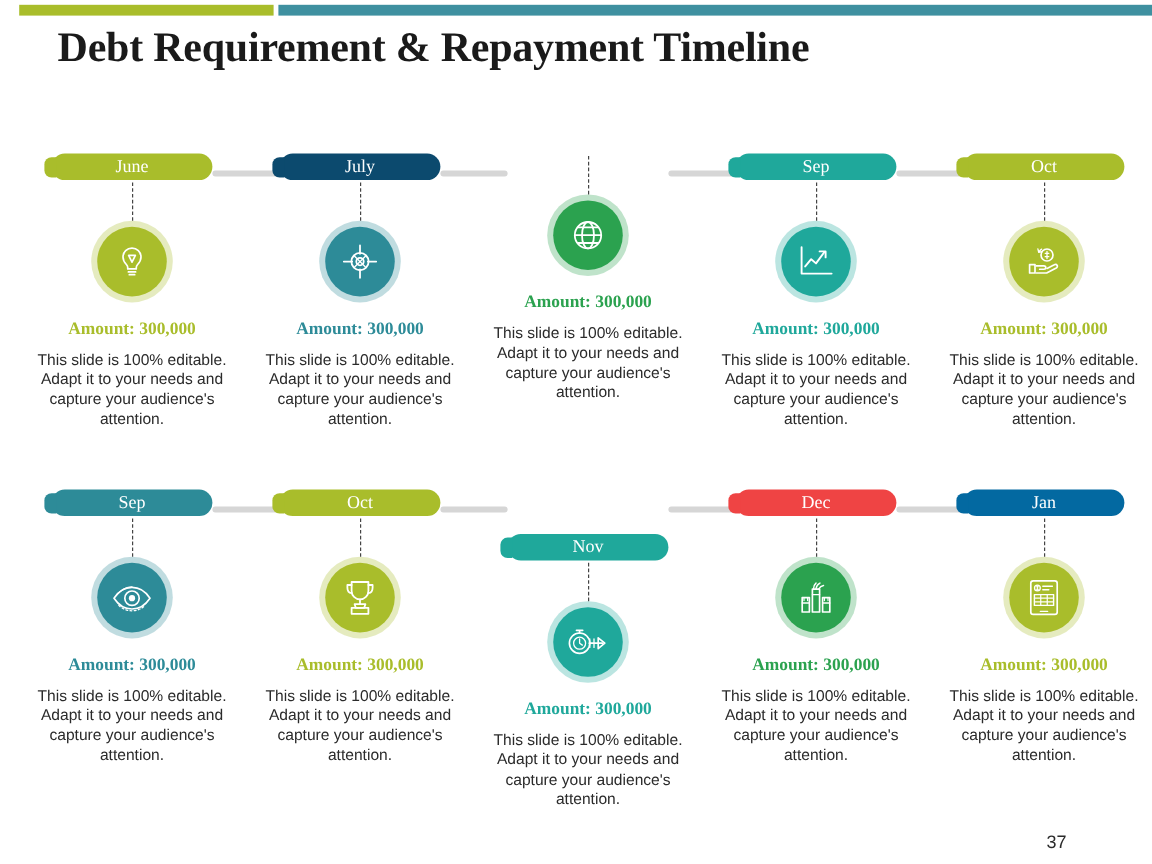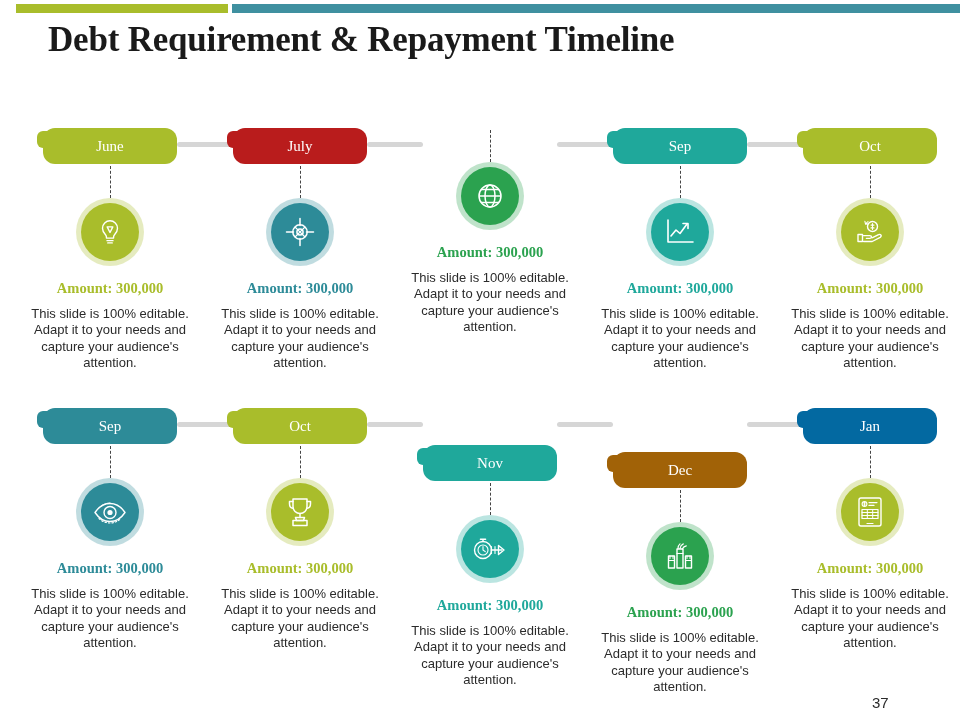--- a/index.html
+++ b/index.html
@@ -64,21 +64,21 @@
     top: 0;
     width: 190px;
     text-align: center;
   }
 
   
   .pill {
     position: relative;
     margin: 0 auto;
     width: 134px;
-    height: 36px;
+    height: 22px;
     border-radius: 12px 12px 12px 12px;
     display: flex;
     align-items: center;
     justify-content: center;
     font-family: "Liberation Serif", serif;
     font-size: 15px;
     color: #ffffff;
     line-height: 1;
   }
   
@@ -175,21 +175,21 @@
       <path d="M16 4c-4.4 0-8 3.5-8 7.9 0 3 1.6 5.2 3 6.7.8.9 1.2 1.7 1.2 2.6v1.3h7.6v-1.3c0-.9.4-1.7 1.2-2.6 1.4-1.5 3-3.7 3-6.7C24 7.5 20.4 4 16 4z"></path>
       <path d="M13 10.5h6l-3 6z"></path>
       <path d="M12.8 25.2h6.4M13.6 27.6h4.8"></path>
     </svg>
         </div>
       </div>
       <div class="amount" style="color: rgb(169, 189, 43);">Amount:  300,000</div>
       <div class="body-text">This slide is 100% editable. Adapt it to your needs and capture your audience's attention.</div>
     </div>
     <div class="col" style="left: 205px;">
-      <div class="pill" style="background: #b91c1c;">
+      <div class="pill" style="background: #0c4a6e;">
         <span>July</span>
       </div>
       <div class="dash"></div>
       <div class="circle-wrap">
         <div class="halo" style="background: rgb(45, 139, 152);"></div>
         <div class="circle" style="background: rgb(45, 139, 152);">
           <svg width="32" height="32" viewBox="0 0 32 32" fill="none" stroke="#fff" stroke-width="1.5" stroke-linecap="round">
       <circle cx="16" cy="16" r="7.2"></circle>
       <circle cx="16" cy="16" r="3.1"></circle>
       <path d="M16 2.5v7M16 22.5v7M2.5 16h7M22.5 16h7"></path>
@@ -316,21 +316,21 @@
       <path d="M18 15h11"></path>
       <path d="M25.5 10.5L31 15l-5.5 4.5z"></path>
       <path d="M18.5 11.5v7M22 11.5v7" stroke-width="1.1"></path>
     </svg>
         </div>
       </div>
       <div class="amount" style="color: rgb(31, 168, 155);">Amount:  300,000</div>
       <div class="body-text">This slide is 100% editable. Adapt it to your needs and capture your audience's attention.</div>
     </div>
     <div class="col" style="left: 585px;">
-      <div class="pill" style="background: #a16207; margin-top: 44px;">
+      <div class="pill" style="background: #ef4444;">
         <span>Dec</span>
       </div>
       <div class="dash"></div>
       <div class="circle-wrap">
         <div class="halo" style="background: rgb(43, 162, 79);"></div>
         <div class="circle" style="background: rgb(43, 162, 79);">
           <svg width="32" height="32" viewBox="0 0 32 32" fill="none" stroke="#fff" stroke-width="1.4" stroke-linecap="round" stroke-linejoin="round">
       <rect x="13" y="9" width="6" height="19"></rect>
       <rect x="4.5" y="16" width="6" height="12"></rect>
       <rect x="21.5" y="16" width="6" height="12"></rect>

